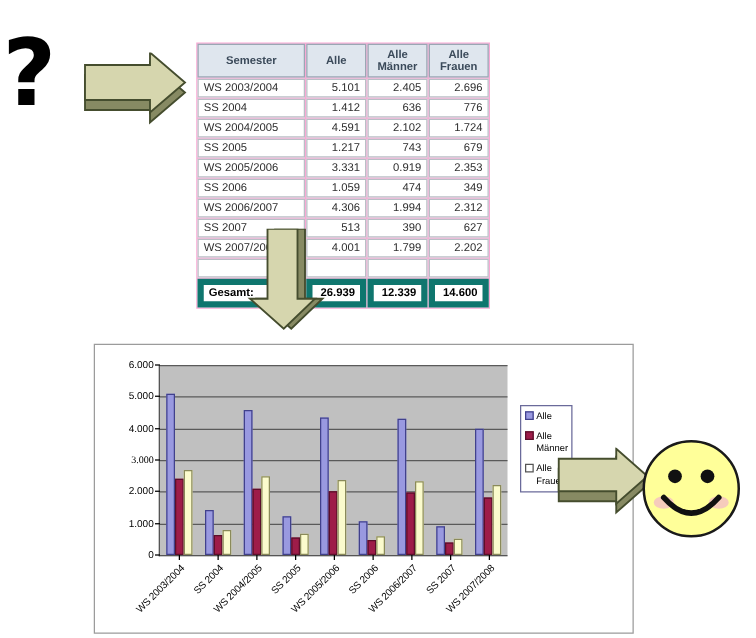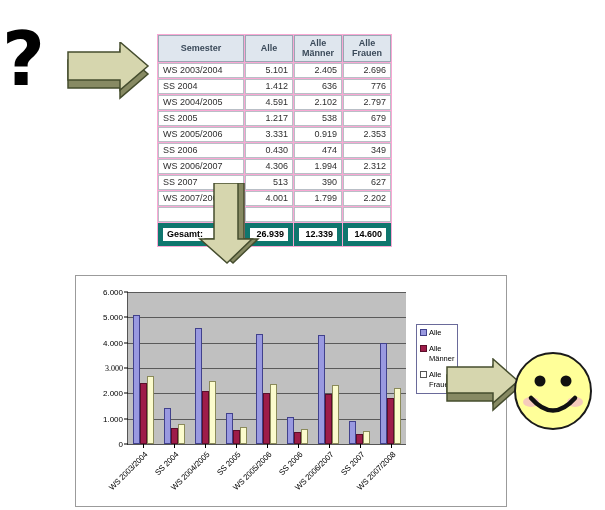--- a/index.html
+++ b/index.html
@@ -200,37 +200,37 @@
     <tr>
       <td class="lbl">SS 2004</td>
       <td class="num">1.412</td>
       <td class="num">636</td>
       <td class="num">776</td>
     </tr>
     <tr>
       <td class="lbl">WS 2004/2005</td>
       <td class="num">4.591</td>
       <td class="num">2.102</td>
-      <td class="num">2.797</td>
+      <td class="num">1.724</td>
     </tr>
     <tr>
       <td class="lbl">SS 2005</td>
       <td class="num">1.217</td>
-      <td class="num">538</td>
+      <td class="num">743</td>
       <td class="num">679</td>
     </tr>
     <tr>
       <td class="lbl">WS 2005/2006</td>
       <td class="num">3.331</td>
       <td class="num">0.919</td>
       <td class="num">2.353</td>
     </tr>
     <tr>
       <td class="lbl">SS 2006</td>
-      <td class="num">0.430</td>
+      <td class="num">1.059</td>
       <td class="num">474</td>
       <td class="num">349</td>
     </tr>
     <tr>
       <td class="lbl">WS 2006/2007</td>
       <td class="num">4.306</td>
       <td class="num">1.994</td>
       <td class="num">2.312</td>
     </tr>
     <tr>

